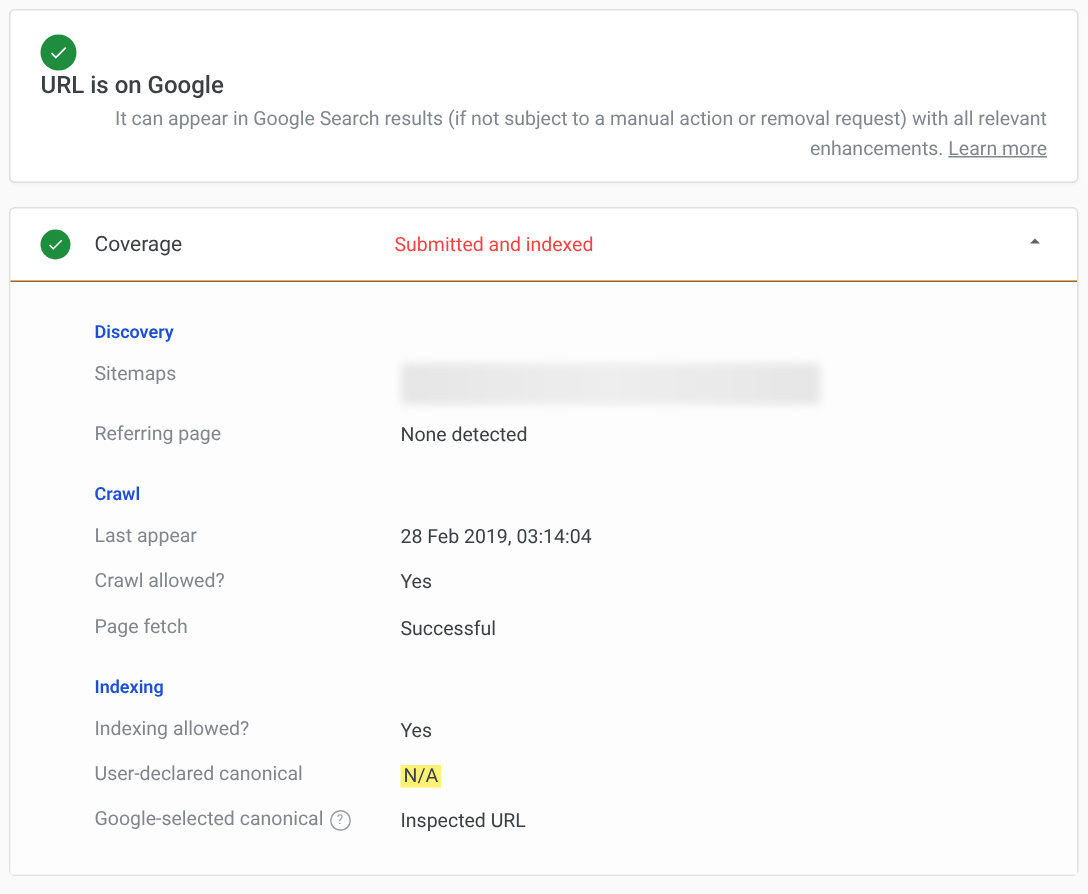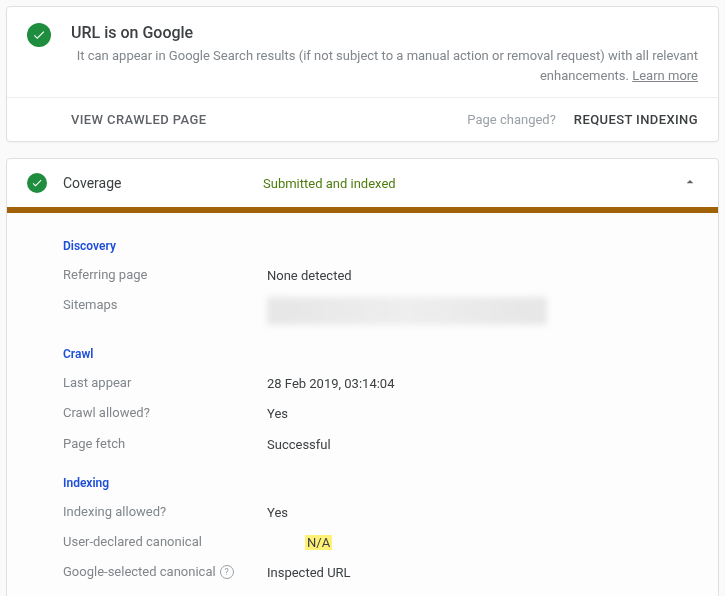--- a/index.html
+++ b/index.html
@@ -15,20 +15,21 @@
     background: #fff;
     border: 1px solid #e0e0e0;
     border-radius: 4px;
     margin-bottom: 16px;
     box-shadow: 0 1px 2px rgba(0,0,0,0.03);
   }
   .status-row {
     display: flex;
     align-items: flex-start;
     padding: 16px 20px 12px 20px;
+    flex-direction: column;
   }
   .check-circle {
     width: 24px; height: 24px;
     background: #1e8e3e;
     border-radius: 50%;
     display: flex; align-items: center; justify-content: center;
     flex-shrink: 0;
     margin-right: 20px;
   }
   .check-circle svg { width: 14px; height: 14px; fill: #fff; }
@@ -79,31 +80,31 @@
   }
   .panel {
     background: #fff;
     border: 1px solid #e0e0e0;
     border-radius: 4px;
   }
   .panel-header {
     display: flex;
     align-items: center;
     padding: 14px 20px;
-    border-bottom: 6px solid #a16207;
+    border-bottom: 1px solid #a16207;
     cursor: pointer;
   }
   .panel-header .title {
     font-size: 14px;
     color: #3c4043;
     width: 200px;
   }
   .panel-header .status {
     font-size: 13px;
-    color: #4d7c0f;
+    color: #ef4444;
     flex: 1;
   }
   .panel-header .chev {
     color: #5f6368;
   }
   .panel-header .chev svg { width: 16px; height: 16px; fill: currentColor; transform: rotate(180deg); }
   .panel-body {
     padding: 10px 20px 20px 56px;
     background: #fdfdfd;
   }
@@ -136,21 +137,20 @@
     width: 280px;
     height: 28px;
     background: linear-gradient(90deg, #ddd 0%, #e8e8e8 50%, #ddd 100%);
     border-radius: 4px;
     filter: blur(3px);
     opacity: 0.7;
   }
   .highlight {
     background: #fff176;
     padding: 0 2px;
-    margin-left: 38px;
   }
   .help-icon {
     display: inline-flex;
     width: 14px; height: 14px;
     border: 1px solid #9aa0a6;
     border-radius: 50%;
     align-items: center;
     justify-content: center;
     font-size: 9px;
     color: #9aa0a6;
@@ -166,26 +166,20 @@
           <path d="M9 16.17L4.83 12l-1.42 1.41L9 19 21 7l-1.41-1.41z"></path>
         </svg>
     </div>
     <div class="status-text">
       <h2>URL is on Google</h2>
       <p>
         <span>It can appear in Google Search results (if not subject to a manual action or removal request) with all relevant enhancements. </span><a>Learn more</a>
       </p>
     </div>
   </div>
-  <div class="actions-row">
-    <span class="left">VIEW CRAWLED PAGE</span>
-    <span class="spacer"></span>
-    <span class="page-changed">Page changed?</span>
-    <span class="request">REQUEST INDEXING</span>
-  </div>
 </div>
 
 <div class="panel">
   <div class="panel-header">
     <div class="check-circle small">
       <svg viewBox="0 0 24 24">
           <path d="M9 16.17L4.83 12l-1.42 1.41L9 19 21 7l-1.41-1.41z"></path>
         </svg>
     </div>
     <div class="title">Coverage</div>
@@ -193,28 +187,28 @@
     <div class="chev">
       <svg viewBox="0 0 24 24">
           <path d="M7 10l5 5 5-5z"></path>
         </svg>
     </div>
   </div>
   <div class="panel-body">
 
     <div class="section-title">Discovery</div>
     <div class="kv-row">
-      <div class="kv-key">Referring page</div>
-      <div class="kv-val">None detected</div>
-    </div>
-    <div class="kv-row">
       <div class="kv-key">Sitemaps</div>
       <div class="kv-val">
         <div class="blur-box"></div>
       </div>
+    </div>
+    <div class="kv-row">
+      <div class="kv-key">Referring page</div>
+      <div class="kv-val">None detected</div>
     </div>
 
     <div class="section-title">Crawl</div>
     <div class="kv-row">
       <div class="kv-key">Last appear</div>
       <div class="kv-val">28 Feb 2019, 03:14:04</div>
     </div>
     <div class="kv-row">
       <div class="kv-key">Crawl allowed?</div>
       <div class="kv-val">Yes</div>

